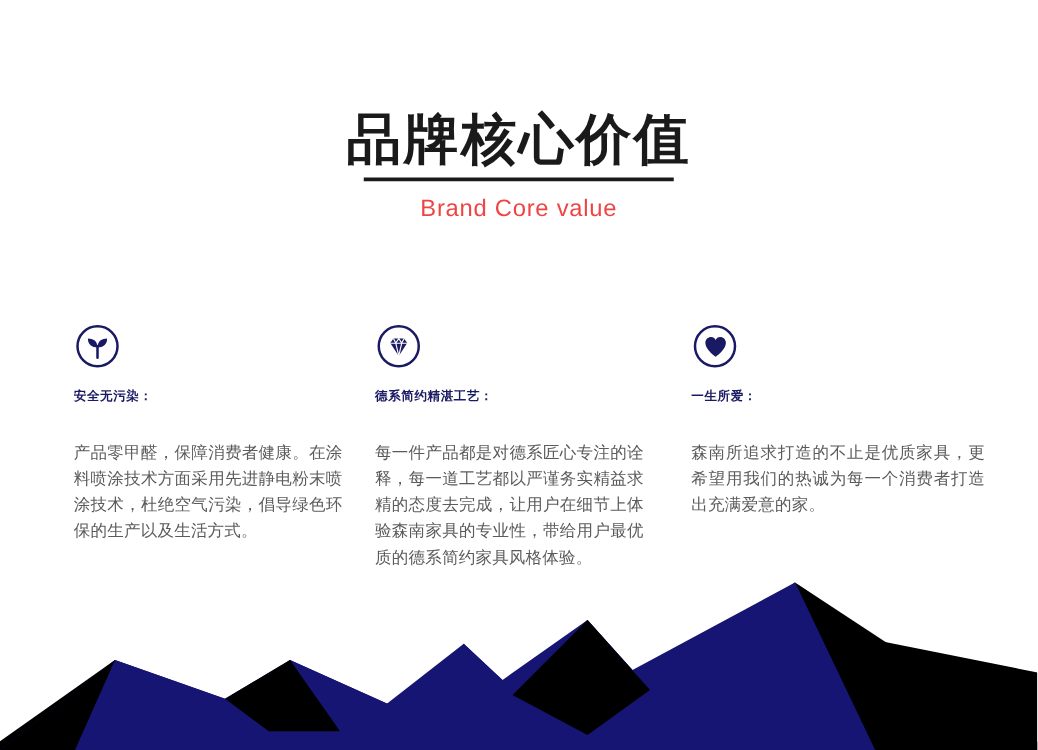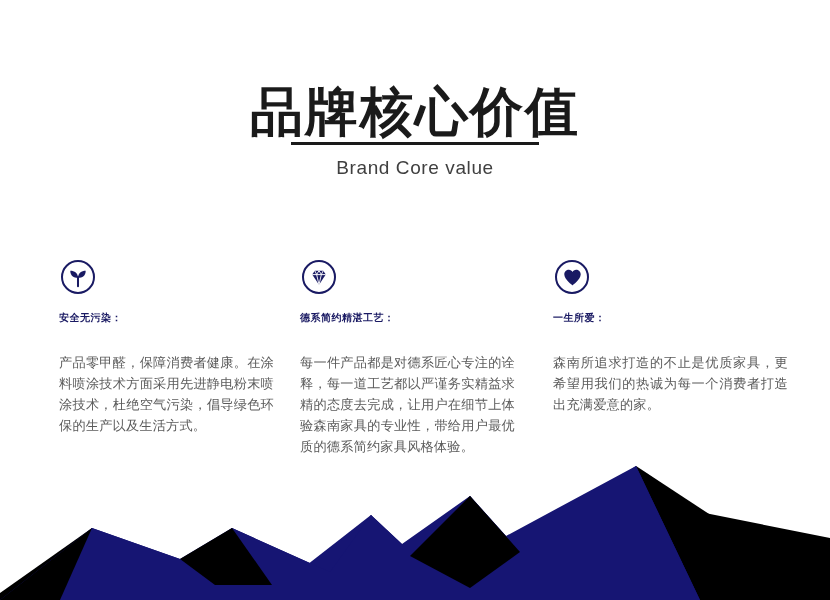--- a/index.html
+++ b/index.html
@@ -25,38 +25,38 @@
 
   
   .header {
     position: absolute;
     left: 0;
     top: 86px;
     width: 830px;
     text-align: center;
   }
   .title-cn {
-    font-size: 53px;
+    font-size: 44px;
     line-height: 52px;
     font-weight: bold;
     color: #1a1a1a;
     letter-spacing: 2px;
     font-family: "DejaVu Sans", "Liberation Sans", sans-serif;
   }
   .title-rule {
     width: 248px;
     height: 3px;
     background: #1a1a1a;
     margin: 4px auto 0 auto;
   }
   .title-en {
     margin-top: 11px;
     font-size: 19px;
     line-height: 24px;
-    color: #404040;
+    color: #ef4444;
     letter-spacing: 0.6px;
     font-family: "Liberation Sans", sans-serif;
   }
 
   
   .columns {
     position: absolute;
     left: 0;
     top: 260px;
     width: 830px;

